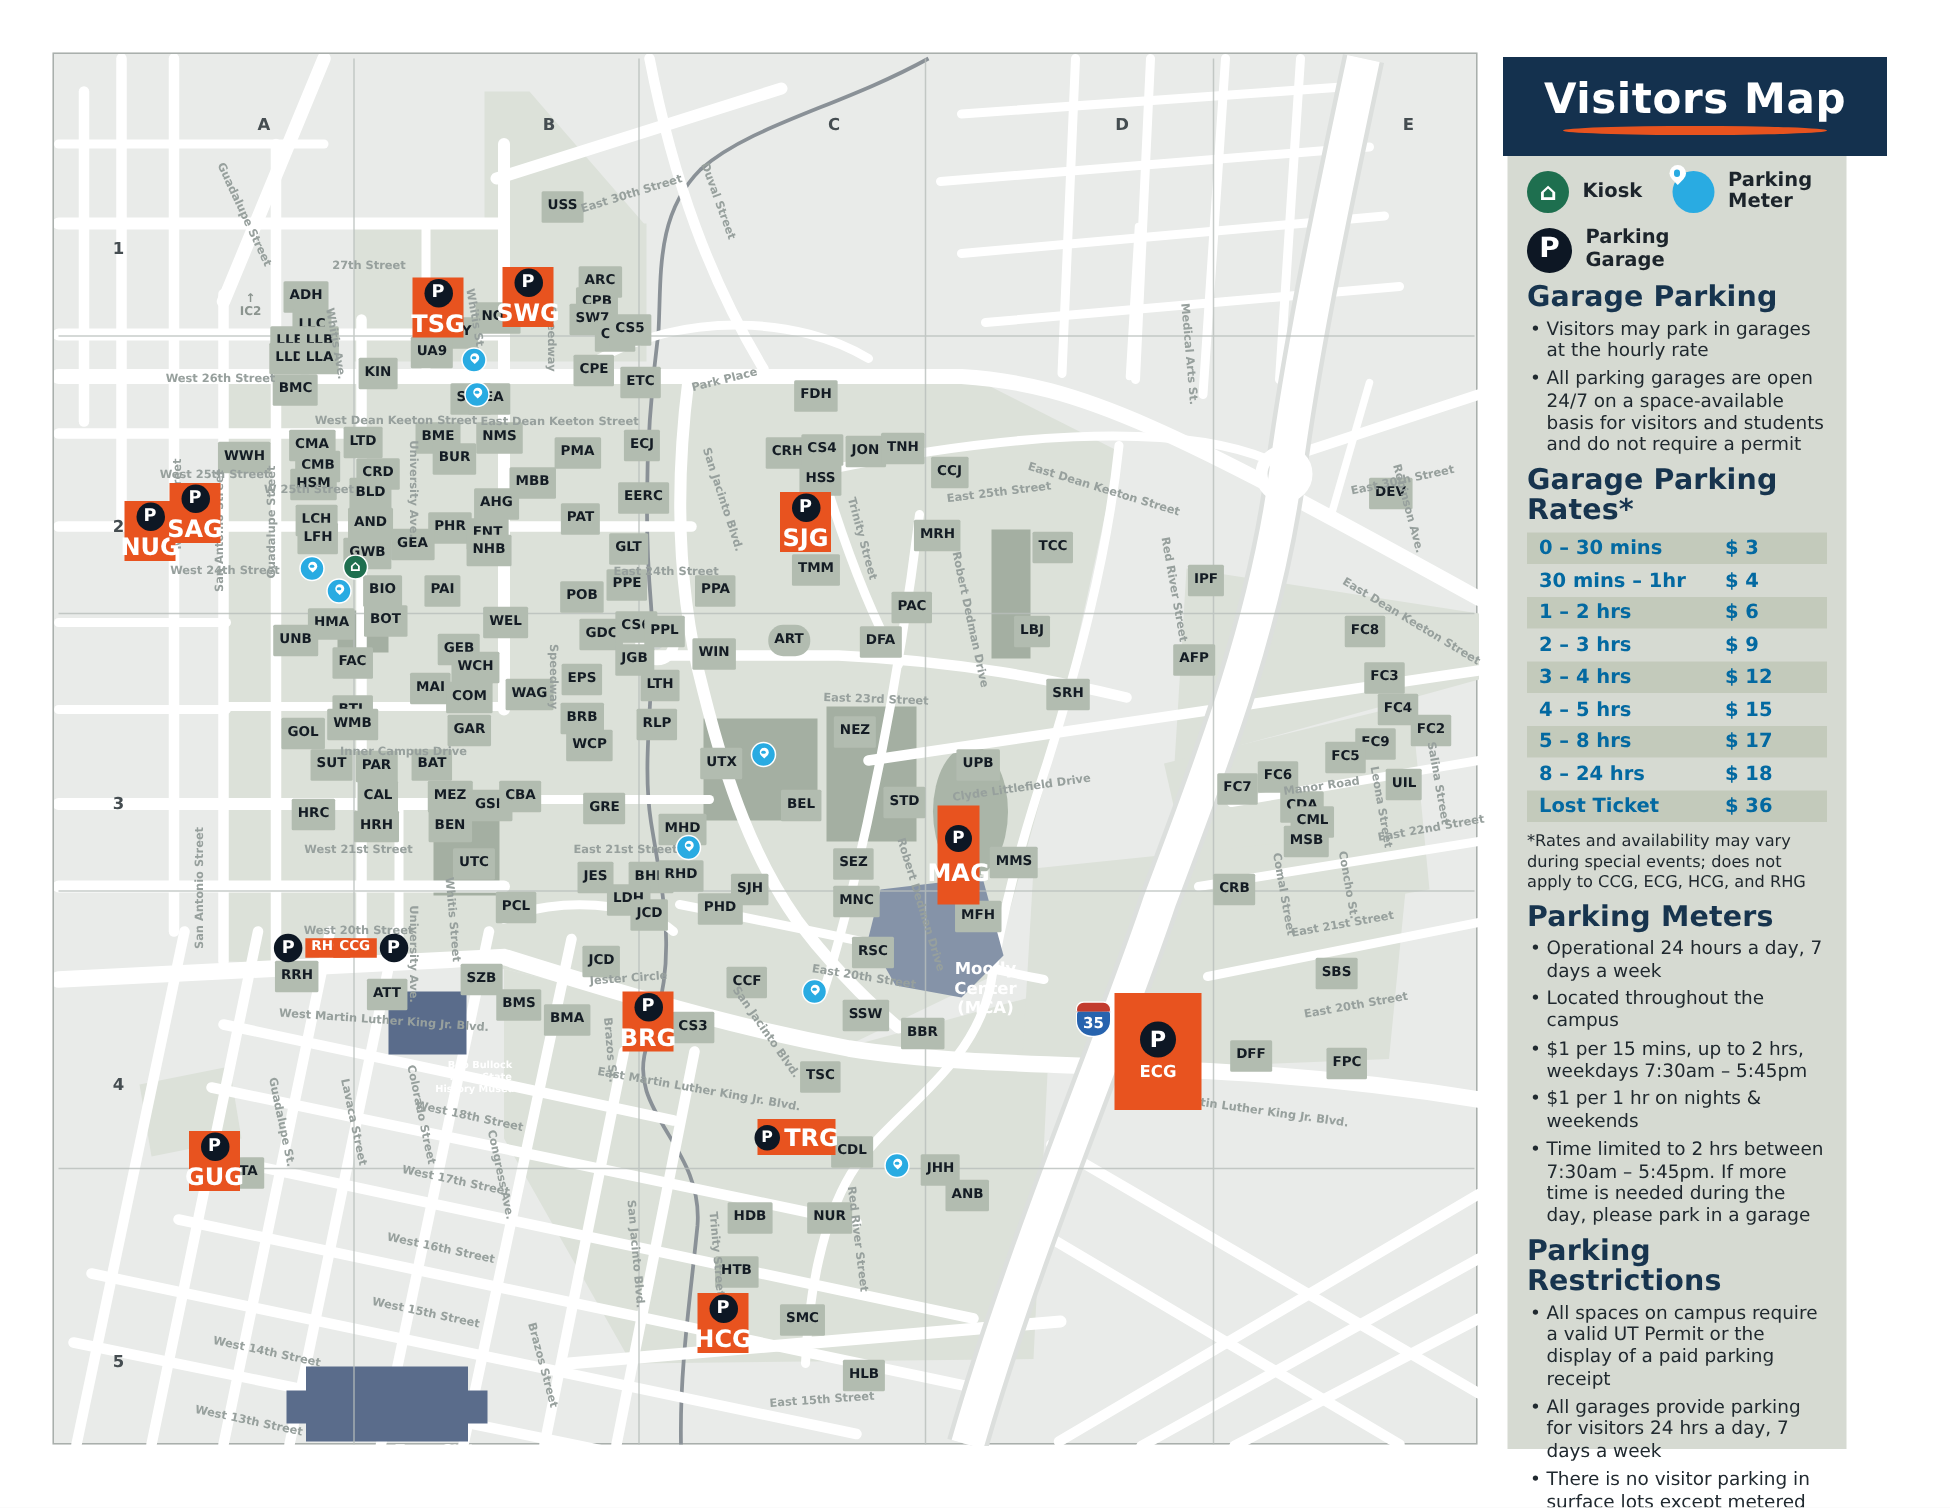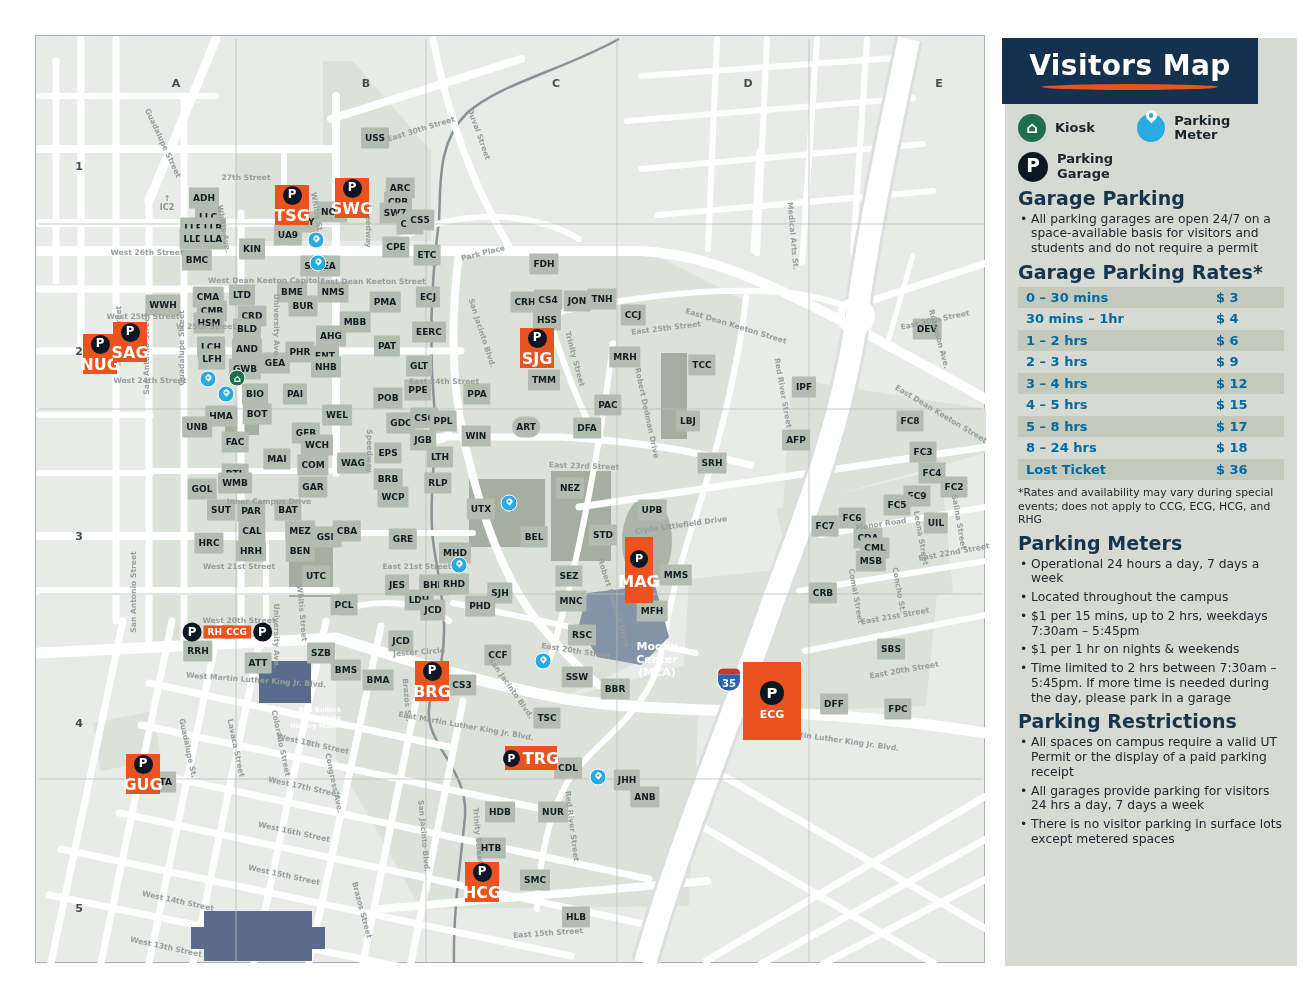--- a/index.html
+++ b/index.html
@@ -31,21 +31,21 @@
   .kiosk{width:17px;height:17px;transform:translate(-50%,-50%);background:#1E6F4F;border:1.5px solid #fff;
          border-radius:50%;box-sizing:border-box;color:#fff;display:flex;align-items:center;justify-content:center;
          font-size:10px;line-height:1;z-index:6;font-weight:700;}
   .shield{width:24px;height:25px;transform:translate(-50%,-50%);z-index:6;}
   .shield .top{height:6px;background:#c23b2e;border:1px solid #fff;border-bottom:none;border-radius:7px 7px 2px 2px;}
   .shield .body{height:16px;background:#2763ae;border:1px solid #fff;border-top:none;
          border-radius:2px 2px 11px 11px;color:#fff;font-size:10px;font-weight:700;
          display:flex;align-items:center;justify-content:center;}
 
   
-  .panel{position:absolute;left:1005px;top:38px;width:292px;height:928px;background:#d6dad2;}
+  .panel{position:absolute;left:1005px;top:38px;width:226px;height:928px;background:#d6dad2;}
   .panel-header{position:absolute;left:-3px;top:0;width:256px;height:66px;background:#14314e;
         display:flex;flex-direction:column;align-items:center;justify-content:center;}
   .panel-title{color:#fff;font-size:28px;font-weight:700;letter-spacing:.4px;line-height:1;}
   .swoosh{margin-top:3px;}
   .panel-body{position:absolute;top:66px;left:0;right:0;bottom:0;padding:10px 13px 6px;box-sizing:border-box;}
   .legend{display:grid;grid-template-columns:1fr 1.25fr;row-gap:9px;column-gap:2px;margin-bottom:4px;}
   .legend-item{display:flex;align-items:center;gap:9px;font-size:13px;font-weight:600;color:#1c242b;
         white-space:pre-line;line-height:1.1;}
   .legend-item .meter,.legend-item .kiosk{position:static;transform:none;}
   .legend-item .kiosk{width:28px;height:28px;font-size:16px;border:none;}
@@ -232,21 +232,21 @@
         <div class="bldg" style="left: 175px; top: 311px;">LCH</div>
         <div class="bldg" style="left: 176px; top: 323px;">LFH</div>
         <div class="bldg" style="left: 209px; top: 333px;">GWB</div>
         <div class="bldg" style="left: 239px; top: 327px;">GEA</div>
         <div class="bldg" style="left: 219px; top: 358px;">BIO</div>
         <div class="bldg" style="left: 259px; top: 358px;">PAI</div>
         <div class="bldg" style="left: 221px; top: 378px;">BOT</div>
         <div class="bldg" style="left: 185px; top: 380px;">HMA</div>
         <div class="bldg" style="left: 161px; top: 391px;">UNB</div>
         <div class="bldg" style="left: 199px; top: 406px;">FAC</div>
-        <div class="bldg" style="left: 241px; top: 423px;">MAI</div>
+        <div class="bldg" style="left: 251px; top: 423px;">MAI</div>
         <div class="bldg" style="left: 270px; top: 397px;">GEB</div>
         <div class="bldg" style="left: 281px; top: 409px;">WCH</div>
         <div class="bldg" style="left: 277px; top: 429px;">COM</div>
         <div class="bldg" style="left: 317px; top: 427px;">WAG</div>
         <div class="bldg" style="left: 301px; top: 379px;">WEL</div>
         <div class="bldg" style="left: 199px; top: 438px;">BTL</div>
         <div class="bldg" style="left: 199px; top: 447px;">WMB</div>
         <div class="bldg" style="left: 166px; top: 453px;">GOL</div>
         <div class="bldg" style="left: 277px; top: 451px;">GAR</div>
         <div class="bldg" style="left: 185px; top: 474px;">SUT</div>
@@ -351,21 +351,21 @@
         <div class="bldg" style="left: 499px; top: 844px;">SMC</div>
         <div class="bldg" style="left: 540px; top: 881px;">HLB</div>
         <div class="bldg" style="left: 126px; top: 746px;">UTA</div>
         <div class="street" style="left: 210px; top: 141px; transform: translate(-50%, -50%) rotate(0deg);">27th Street</div>
         <div class="street" style="left: 111px; top: 216px; transform: translate(-50%, -50%) rotate(0deg);">West 26th Street</div>
         <div class="street" style="left: 107px; top: 280px; transform: translate(-50%, -50%) rotate(0deg);">West 25th Street</div>
         <div class="street" style="left: 170px; top: 290px; transform: translate(-50%, -50%) rotate(0deg);">W 25th Street</div>
         <div class="street" style="left: 114px; top: 344px; transform: translate(-50%, -50%) rotate(0deg);">West 24th Street</div>
         <div class="street" style="left: 203px; top: 530px; transform: translate(-50%, -50%) rotate(0deg);">West 21st Street</div>
         <div class="street" style="left: 203px; top: 584px; transform: translate(-50%, -50%) rotate(0deg);">West 20th Street</div>
-        <div class="street" style="left: 228px; top: 244px; transform: translate(-50%, -50%) rotate(0deg);">West Dean Keeton Capitol</div>
+        <div class="street" style="left: 228px; top: 244px; transform: translate(-50%, -50%) rotate(0deg);">West Dean Keeton Street</div>
         <div class="street" style="left: 337px; top: 245px; transform: translate(-50%, -50%) rotate(0deg);">East Dean Keeton Street</div>
         <div class="street" style="left: 700px; top: 290px; transform: translate(-50%, -50%) rotate(17deg);">East Dean Keeton Street</div>
         <div class="street" style="left: 905px; top: 378px; transform: translate(-50%, -50%) rotate(31deg);">East Dean Keeton Street</div>
         <div class="street" style="left: 82px; top: 300px; transform: translate(-50%, -50%) rotate(-90deg);">Nueces Street</div>
         <div class="street" style="left: 110px; top: 318px; transform: translate(-50%, -50%) rotate(-90deg);">San Antonio Street</div>
         <div class="street" style="left: 145px; top: 312px; transform: translate(-50%, -50%) rotate(-90deg);">Guadalupe Street</div>
         <div class="street" style="left: 97px; top: 556px; transform: translate(-50%, -50%) rotate(-90deg);">San Antonio Street</div>
         <div class="street" style="left: 127px; top: 107px; transform: translate(-50%, -50%) rotate(65deg);">Guadalupe Street</div>
         <div class="street" style="left: 240px; top: 290px; transform: translate(-50%, -50%) rotate(90deg);">University Ave.</div>
         <div class="street" style="left: 240px; top: 600px; transform: translate(-50%, -50%) rotate(90deg);">University Ave.</div>
@@ -520,20 +520,21 @@
       <div class="legend" id="legend">
           <div class="legend-item"><div class="kiosk">⌂</div><div class="">Kiosk</div></div>
           <div class="legend-item"><div class="meter"></div><div class="">Parking
 Meter</div></div>
           <div class="legend-item"><div class="pcirc" style="width: 30px; height: 30px; font-size: 18.6px;">P</div><div class="">Parking
 Garage</div></div>
         </div>
 
       <h2 class="sec">Garage Parking</h2>
       <ul class="bullets" id="gp-bullets">
+          <li>Visitors may park in garages at the hourly rate</li>
           <li>All parking garages are open 24/7 on a space-available basis for visitors and students and do not require a permit</li>
         </ul>
 
       <h2 class="sec">Garage Parking Rates*</h2>
       <div class="rates" id="rates">
           <div class="rate-row shaded">
             <div class="rate-label">0 – 30 mins</div>
             <div class="rate-value">$ 3</div>
           </div>
           <div class="rate-row">

